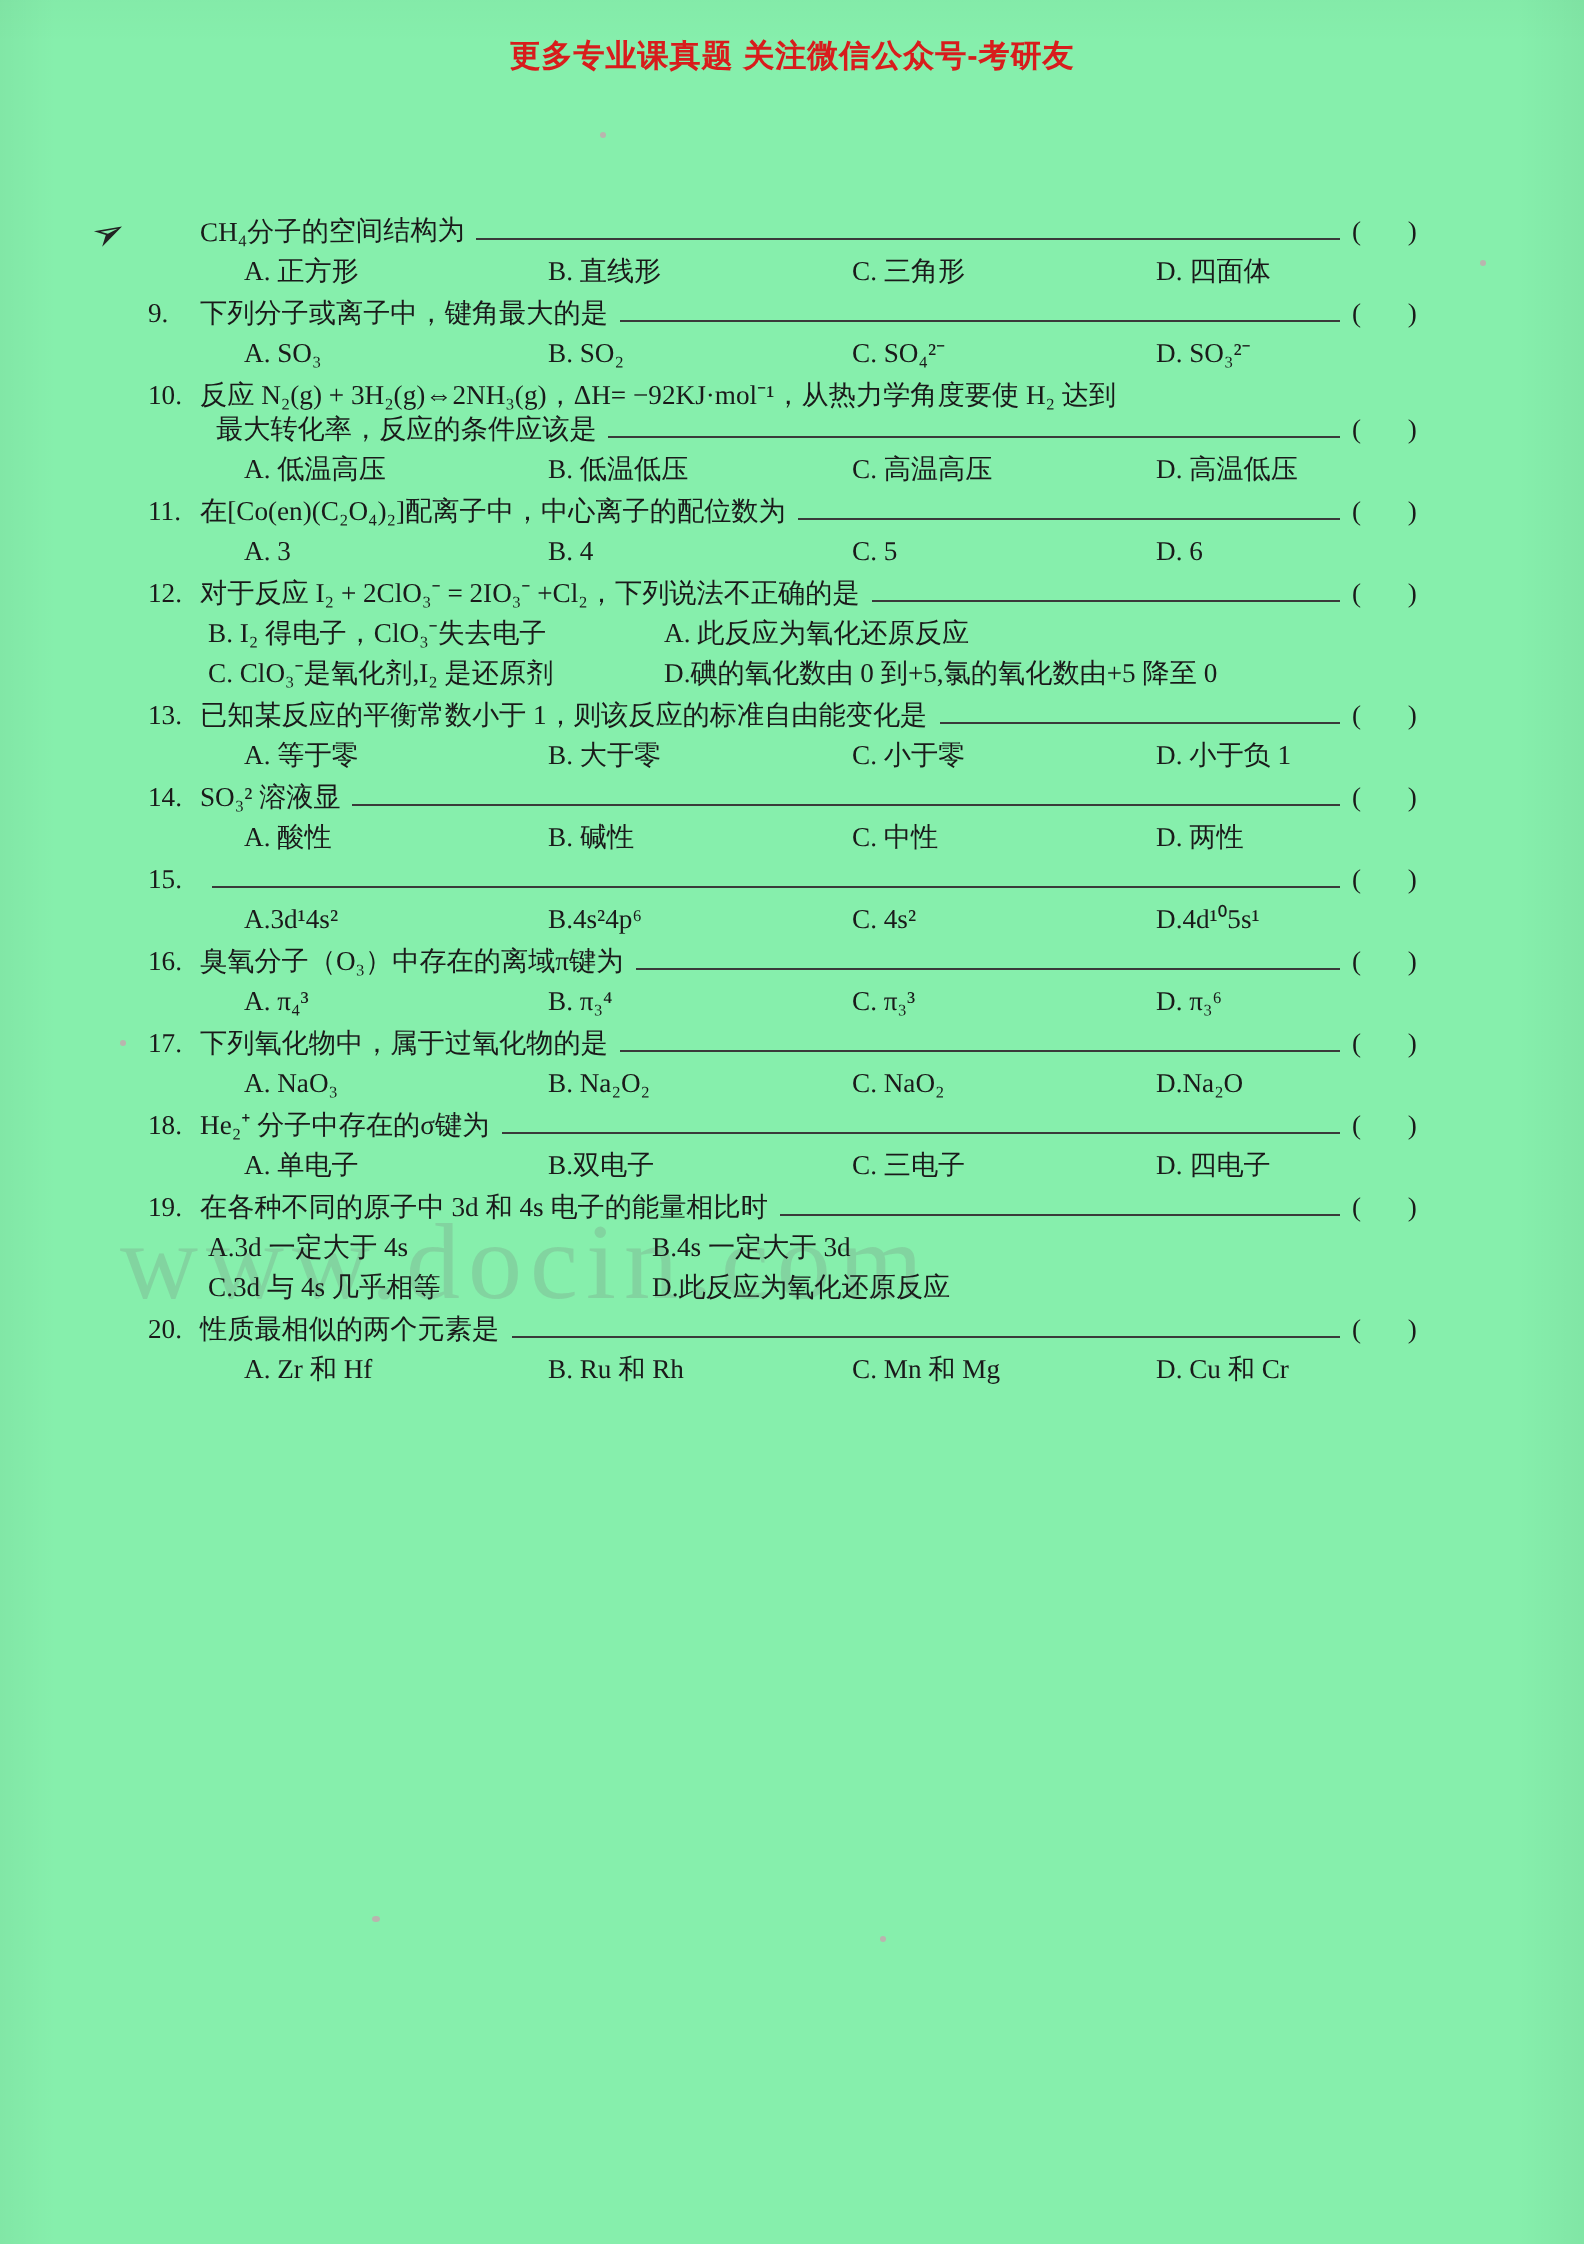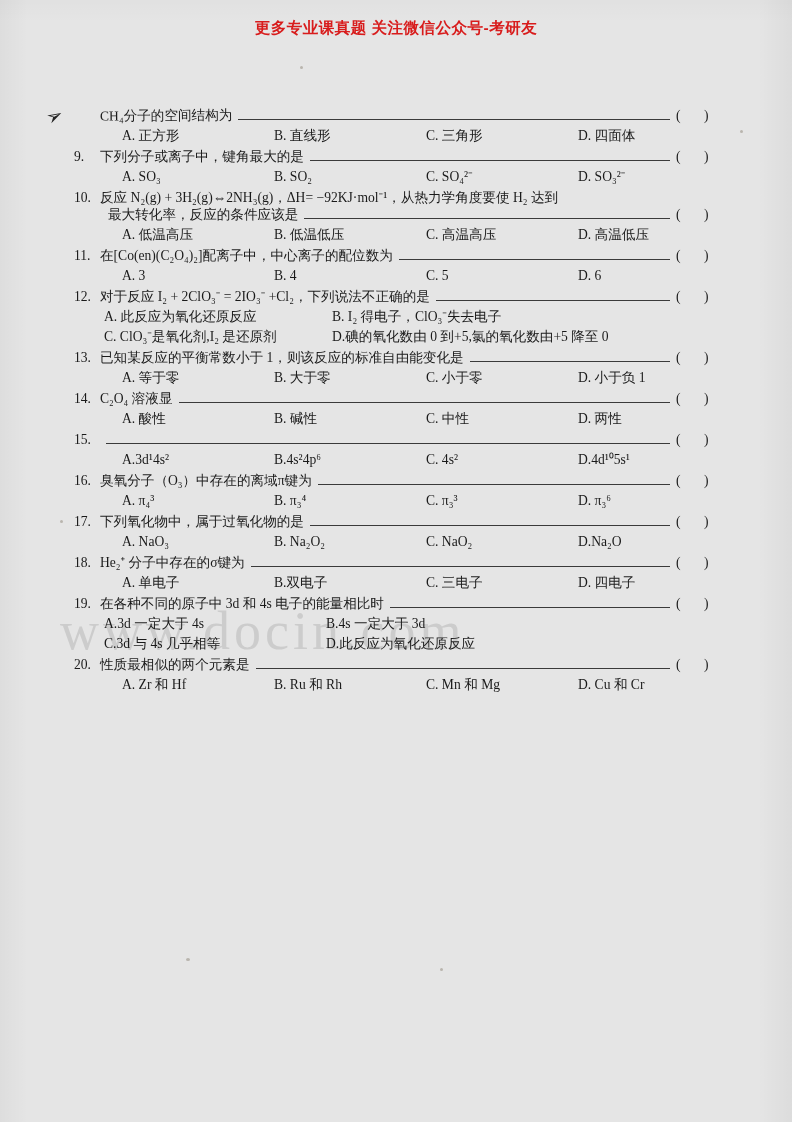--- a/index.html
+++ b/index.html
@@ -11,21 +11,21 @@
     height: 1122px;
     background: #ffffff;
     font-family: "Liberation Serif", serif;
     color: #1a1a1a;
     position: relative;
     overflow: hidden;
   }
   .page {
     position: absolute;
     inset: 0;
-    background: #e5e5e5;
+    background: #86efac;
   }
   
   .page::before {
     content: "";
     position: absolute;
     inset: 0;
     background:
       linear-gradient(90deg, rgba(0,0,0,0.035) 0px, rgba(0,0,0,0.0) 28px),
       linear-gradient(270deg, rgba(0,0,0,0.04) 0px, rgba(0,0,0,0.0) 34px),
       linear-gradient(180deg, rgba(0,0,0,0.02) 0px, rgba(0,0,0,0.0) 22px);
@@ -215,22 +215,22 @@
     </div>
 
     <div class="q">
       <div class="stem">
         <span class="num">12.</span>
         <span class="stem-text">对于反应 I₂ + 2ClO₃⁻ = 2IO₃⁻ +Cl₂，下列说法不正确的是</span>
         <span class="rule"></span>
         <span class="paren">(    )</span>
       </div>
       <div class="opts two">
+        <span class="opt">B. I₂ 得电子，ClO₃⁻失去电子</span>
         <span class="opt">A. 此反应为氧化还原反应</span>
-        <span class="opt">B. I₂ 得电子，ClO₃⁻失去电子</span>
       </div>
       <div class="opts two">
         <span class="opt">C. ClO₃⁻是氧化剂,I₂ 是还原剂</span>
         <span class="opt">D.碘的氧化数由 0 到+5,氯的氧化数由+5 降至 0</span>
       </div>
     </div>
 
     <div class="q">
       <div class="stem">
         <span class="num">13.</span>
@@ -242,21 +242,21 @@
         <span class="opt">A. 等于零</span>
         <span class="opt">B. 大于零</span>
         <span class="opt">C. 小于零</span>
         <span class="opt">D. 小于负 1</span>
       </div>
     </div>
 
     <div class="q">
       <div class="stem">
         <span class="num">14.</span>
-        <span class="stem-text">C₂O₄ 溶液显</span>
+        <span class="stem-text">SO₃² 溶液显</span>
         <span class="rule"></span>
         <span class="paren">(    )</span>
       </div>
       <div class="opts four">
         <span class="opt">A. 酸性</span>
         <span class="opt">B. 碱性</span>
         <span class="opt">C. 中性</span>
         <span class="opt">D. 两性</span>
       </div>
     </div>

